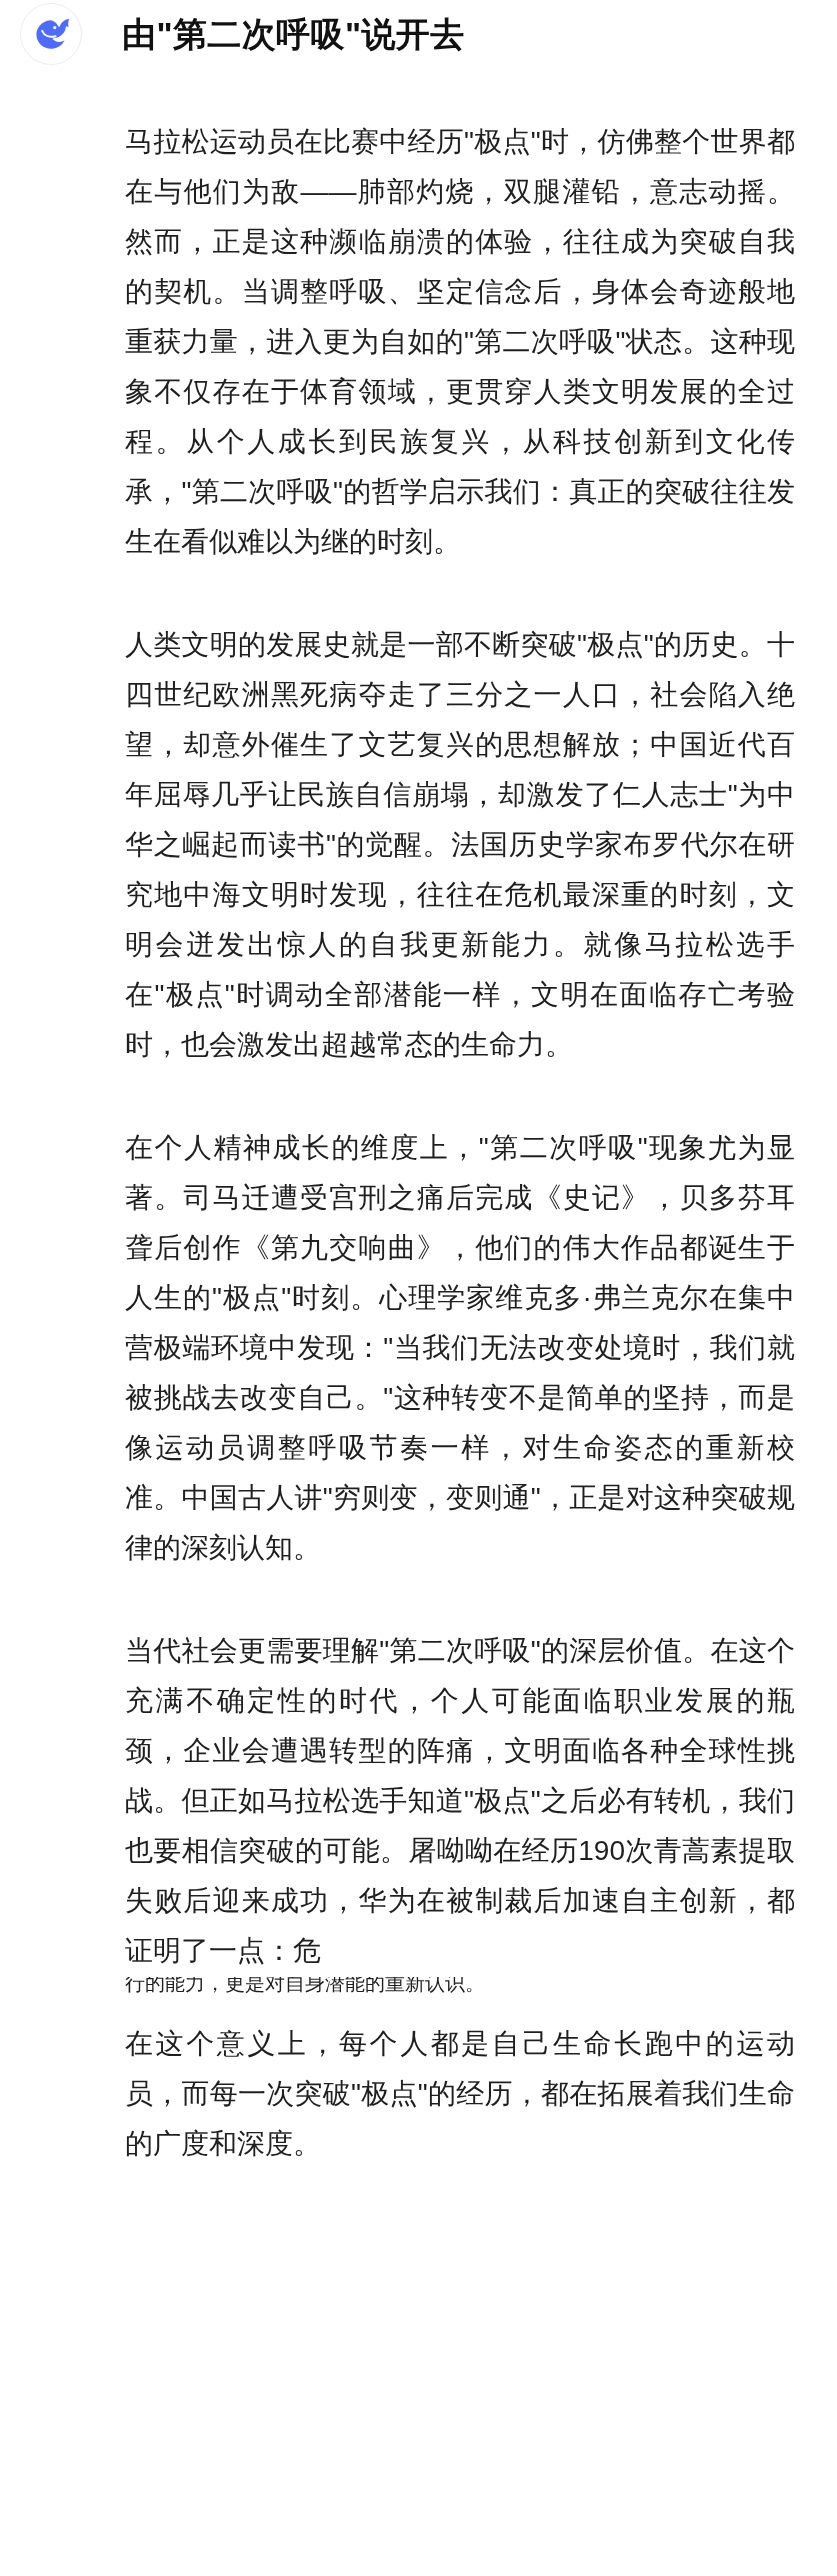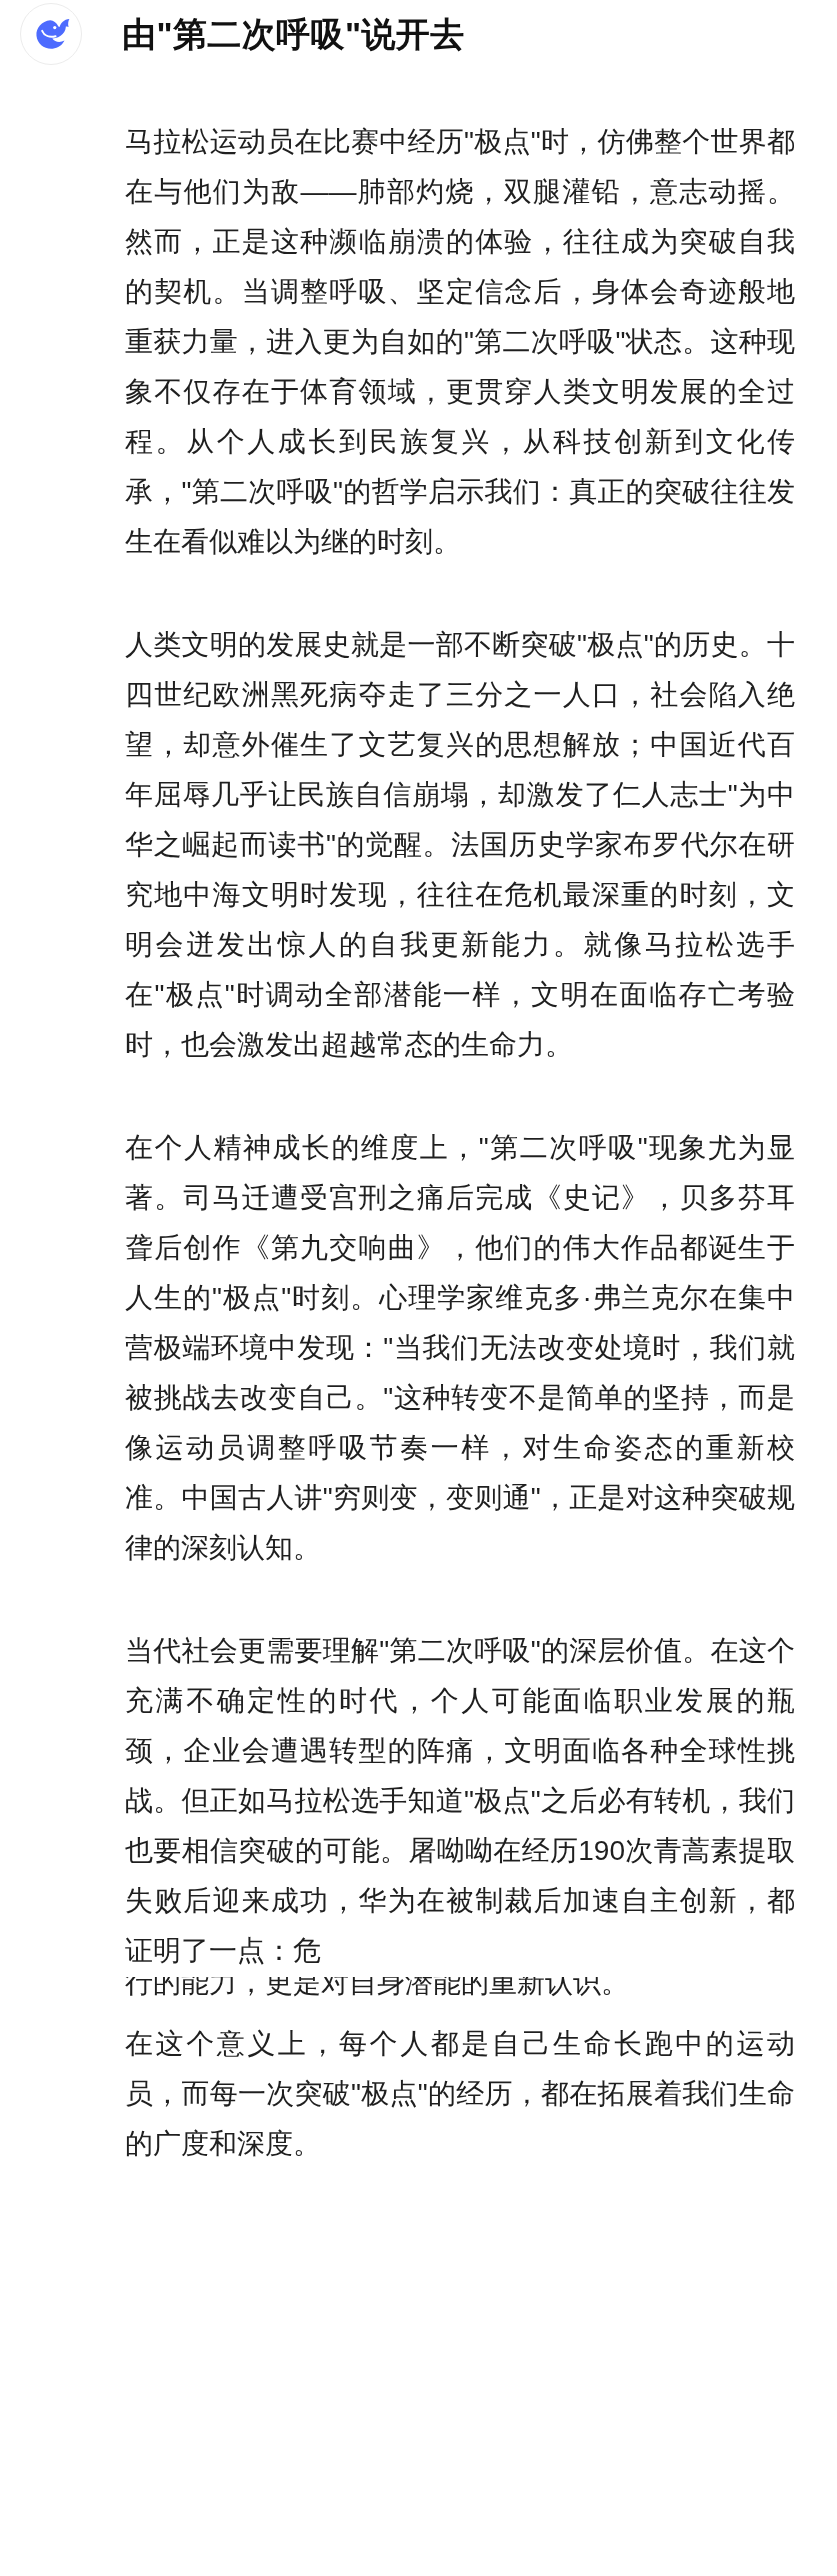--- a/index.html
+++ b/index.html
@@ -54,21 +54,21 @@
   
   .clipped-line {
     height: 31px;
     overflow: hidden;
     display: flex;
     align-items: flex-end;
     margin: 1.6px 0 11px 0;
   }
   .clipped-line span {
     display: block;
-    font-size: 28px;
+    font-size: 20px;
     line-height: 50px;
     color: #1f1f1f;
     white-space: nowrap;
   }
   .para.last { margin-bottom: 0; }
 </style>
 </head>
 <body>
 
 <div class="page">

